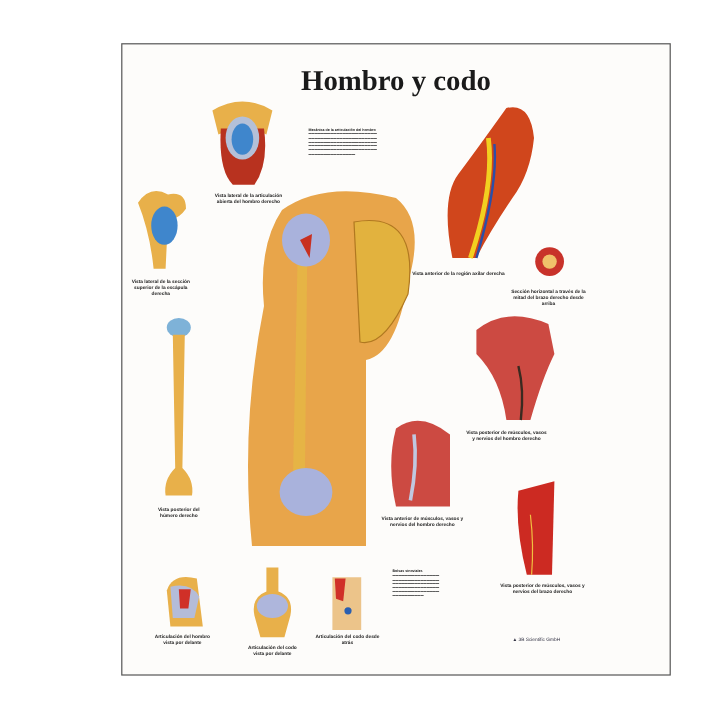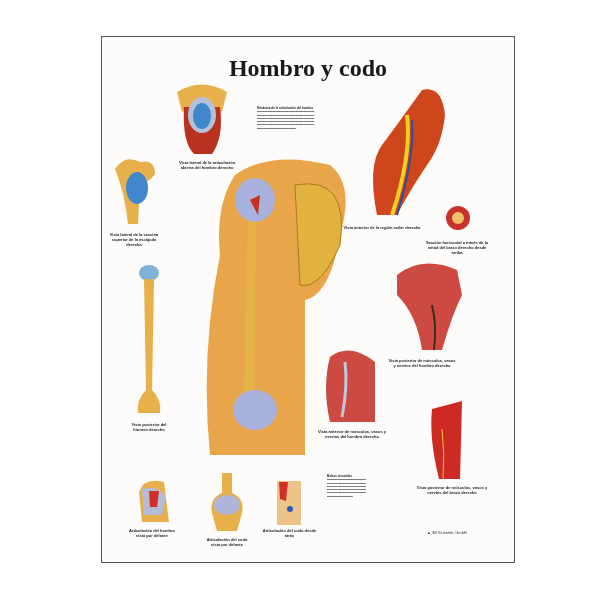--- a/index.html
+++ b/index.html
@@ -1,17 +1,17 @@
 <!DOCTYPE html>
 <html><head>
 <meta charset="utf-8">
 <style>
   html,body{margin:0;padding:0;background:#ffffff;}
   body{width:600px;height:600px;position:relative;overflow:hidden;font-family:"Liberation Sans",sans-serif;}
-  .poster{position:absolute;left:101px;top:36px;width:414px;height:527px;background:#fdfcfa;border:1px solid #555;box-sizing:border-box;overflow:hidden;}
+  .poster{position:absolute;left:101px;top:36px;width:458px;height:527px;background:#fdfcfa;border:1px solid #555;box-sizing:border-box;overflow:hidden;}
   .title{position:absolute;left:0;right:0;top:18px;text-align:center;font-family:"Liberation Serif",serif;font-weight:bold;font-size:24px;color:#1a1a1a;}
   .cap{position:absolute;font-size:4px;font-weight:bold;color:#222;text-align:center;line-height:5px;}
   .tiny{position:absolute;font-size:2.5px;color:#777;}
   .para{position:absolute;font-size:2.6px;color:#555;line-height:3.3px;}
   .para b{color:#222;font-size:3px;}
   svg{position:absolute;overflow:visible;}
 </style>
 </head>
 <body>
 

